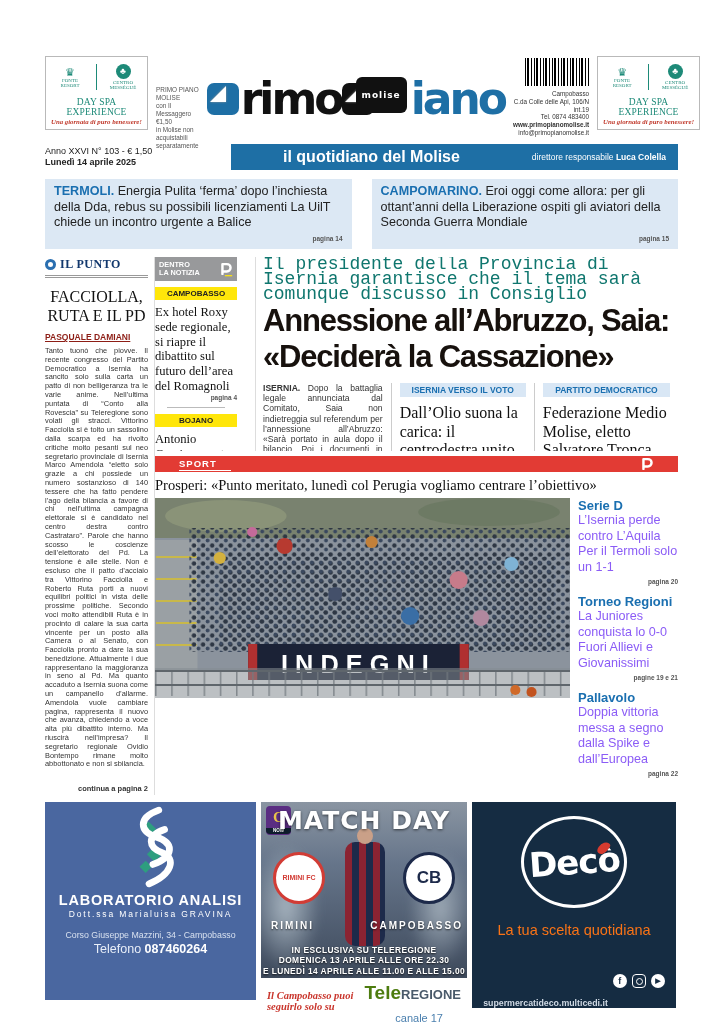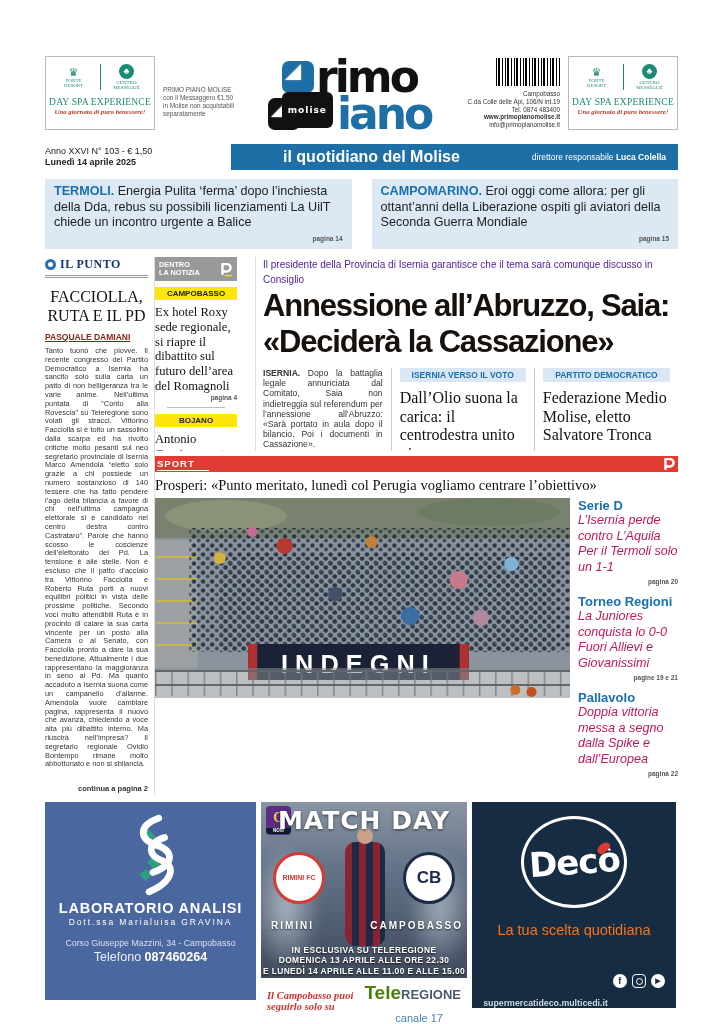--- a/index.html
+++ b/index.html
@@ -11,21 +11,21 @@
   .masthead { display:flex; gap:8px; height:84px; }
   .spa-ad { width:110px; height:74px; border:1px solid #b9b9b9; padding:3px 2px; text-align:center; background:#fff; }
   .spa-logos { display:flex; justify-content:center; align-items:center; gap:4px; height:34px; }
   .spa-col { width:44px; color:#1d8a78; font-family:"Liberation Serif",serif; font-size:5px; line-height:5.5px; }
   .spa-col .glyph { font-size:11px; line-height:12px; display:block; }
   .spa-col.filled .glyph { background:#1d8a78; color:#fff; width:15px; height:15px; border-radius:50%; margin:0 auto 1px; font-size:9px; line-height:15px; }
   .spa-sep { width:1px; height:26px; background:#1d8a78; }
   .spa-title { color:#1d8a78; font-family:"Liberation Serif",serif; font-weight:normal; font-size:9.5px; letter-spacing:.2px; margin-top:3px; }
   .spa-sub { color:#c0392b; font-family:"Liberation Serif",serif; font-style:italic; font-weight:bold; font-size:6.8px; margin-top:1px; }
   .price-note { width:74px; font-size:6.4px; line-height:8px; color:#555; padding-top:30px; white-space:pre-line; }
-  .logo-block { flex:1; display:flex; flex-direction:column; align-items:center; justify-content:flex-start; padding-top:2px; }
+  .logo-block { flex:1; display:flex; flex-direction:row; align-items:center; justify-content:flex-start; padding-top:2px; }
   .logo-line { display:flex; align-items:center; height:37px; font-family:"DejaVu Sans", sans-serif; font-weight:800; font-size:44px; letter-spacing:-3px; line-height:34px; }
   .p-glyph { width:32px; height:32px; border-radius:7px; background:#1e6fa5; position:relative; margin-right:2px; }
   .p-glyph.black { background:#111; }
   .p-glyph::after { content:""; position:absolute; left:3px; top:3px; border-style:solid; border-width:0 0 16px 16px; border-color:transparent transparent #fff transparent; filter:drop-shadow(0 0 1px #999); }
   .l-black { color:#111; } .l-blue { color:#1e6fa5; }
   .molise-tag { position:relative; background:#111; color:#fff; font-size:9px; font-weight:bold; letter-spacing:1px; border-radius:6px; padding:1px 6px; margin:-8px 4px 0 -20px; z-index:2; }
   .head-right { width:98px; display:flex; flex-direction:column; align-items:flex-end; padding-top:2px; }
   .barcode { width:64px; height:28px; background:repeating-linear-gradient(90deg,#000 0 1px,#fff 1px 2px,#000 2px 4px,#fff 4px 6px,#000 6px 7px,#fff 7px 9px); margin-bottom:4px; }
   .contact { text-align:right; font-size:6.3px; line-height:7.8px; color:#333; }
   .contact .b { font-weight:bold; }
@@ -60,48 +60,48 @@
   .upper-row { display:flex; gap:7px; height:194px; overflow:hidden; }
   .dentro { width:101px; border-right:1px solid #ddd; padding-right:18px; }
   .dentro-head { background:#98999b; height:24px; display:flex; align-items:center; justify-content:space-between; padding:0 4px; }
   .dentro-label { color:#fff; font-weight:bold; font-size:7.3px; line-height:8px; white-space:pre-line; }
   .pp-icon { width:13px; height:16px; }
   .ytag { background:#ffe60a; color:#222; text-align:center; font-weight:bold; font-size:8px; padding:2px 0; margin-top:6px; }
   .dentro-hl { font-family:"Liberation Serif",serif; font-size:12.6px; line-height:14.8px; color:#111; margin-top:5px; }
   .dentro-div { border-top:1px solid #bbb; margin:6px 12px 0; }
 
   .lead { flex:1; overflow:hidden; }
-  .kicker { font-family:Liberation Sans, sans-serif; font-size:10px; line-height:15px; color:#4c1d95; }
+  .kicker { font-family:Liberation Mono, monospace; font-size:18px; line-height:15px; color:#0f766e; }
   .lead-hl { font-weight:bold; font-size:31px; line-height:34px; letter-spacing:-1.2px; color:#17110d; white-space:nowrap; overflow:hidden; margin-top:2px; }
   .lead-cols { display:flex; margin-top:9px; }
   .lcol1 { flex:0 0 31%; padding-right:8px; border-right:1px solid #ccc; font-size:8.6px; line-height:10.2px; text-align:justify; color:#333; }
   .lcol1 .lede { font-weight:bold; }
   .lcol { flex:0 0 34.5%; padding:0 8px; border-right:1px solid #ccc; }
   .lcol.last { border-right:none; flex:1; }
   .bluetag { background:#d9e7f5; color:#1a6fb0; font-weight:bold; font-size:8.5px; text-align:center; padding:2px 0; }
   .lcol-hl { font-family:"Liberation Serif",serif; font-size:16px; line-height:18.5px; color:#111; margin-top:7px; }
 
   
   .sport { flex:1; margin-top:5px; display:flex; flex-direction:column; overflow:hidden; }
-  .sport-bar { background:#e23b34; height:19px; display:flex; align-items:center; justify-content:space-between; padding:0 2px; }
+  .sport-bar { background:#e23b34; height:19px; display:flex; align-items:center; justify-content:space-between; padding:0 24px; }
   .sport-label { color:#fff; font-weight:bold; font-size:9.5px; letter-spacing:1px; border-bottom:1px solid #fff; padding:0 14px 1px 0; }
   .sport-kicker { font-family:"Liberation Serif",serif; font-size:14.5px; color:#111; margin:5px 0 4px; }
   .sport-body { display:flex; gap:8px; }
   .sport-photo { flex:1; height:200px; }
   .sport-photo svg { display:block; width:100%; height:200px; }
   .sport-side { width:100px; }
   .side-item { margin-bottom:9px; }
   .side-tag { color:#1a6fb0; font-weight:bold; font-size:13px; line-height:15px; }
-  .side-txt { font-size:12.6px; line-height:15.5px; color:#be185d;font-style:italic; }
+  .side-txt { font-size:12.6px; line-height:15.5px; color:#8b5cf6; }
   .side-item .pg { margin-top:3px; }
   .sport-hl { font-weight:bold; font-size:16.5px; line-height:21px; letter-spacing:-0.4px; color:#27190f; white-space:nowrap; overflow:hidden; margin-top:5px; }
 
   
   .ads-row { display:flex; gap:5px; margin-top:7px; align-items:flex-start; }
-  .ad-lab { width:211px; height:198px; background:#4a67a0; color:#fff; text-align:center; padding-top:12px; }
+  .ad-lab { width:211px; height:198px; background:#4a67a0; color:#fff; text-align:center; padding-top:4px; }
   .lab-title { font-size:14.5px; font-weight:bold; letter-spacing:.8px; }
   .lab-sub { font-size:8.5px; letter-spacing:1.9px; margin-top:1px; }
   .lab-addr { font-size:8.8px; color:#d7e0ef; margin-top:11px; }
   .lab-phone { font-size:12.5px; margin-top:2px; color:#e8eef8; }
   .lab-phone .b { font-weight:bold; color:#fff; }
 
   .ad-match { width:206px; height:224px; position:relative; overflow:hidden; background:#3e4a5c; }
   .match-photo { position:relative; height:176px; background:linear-gradient(180deg,#8a95a2 0%,#66758a 35%,#3e4a5c 100%); overflow:hidden; }
   .blob { position:absolute; filter:blur(5px); border-radius:40%; opacity:.8; }
   .player-c { position:absolute; left:84px; top:40px; width:40px; height:104px; border-radius:10px;

